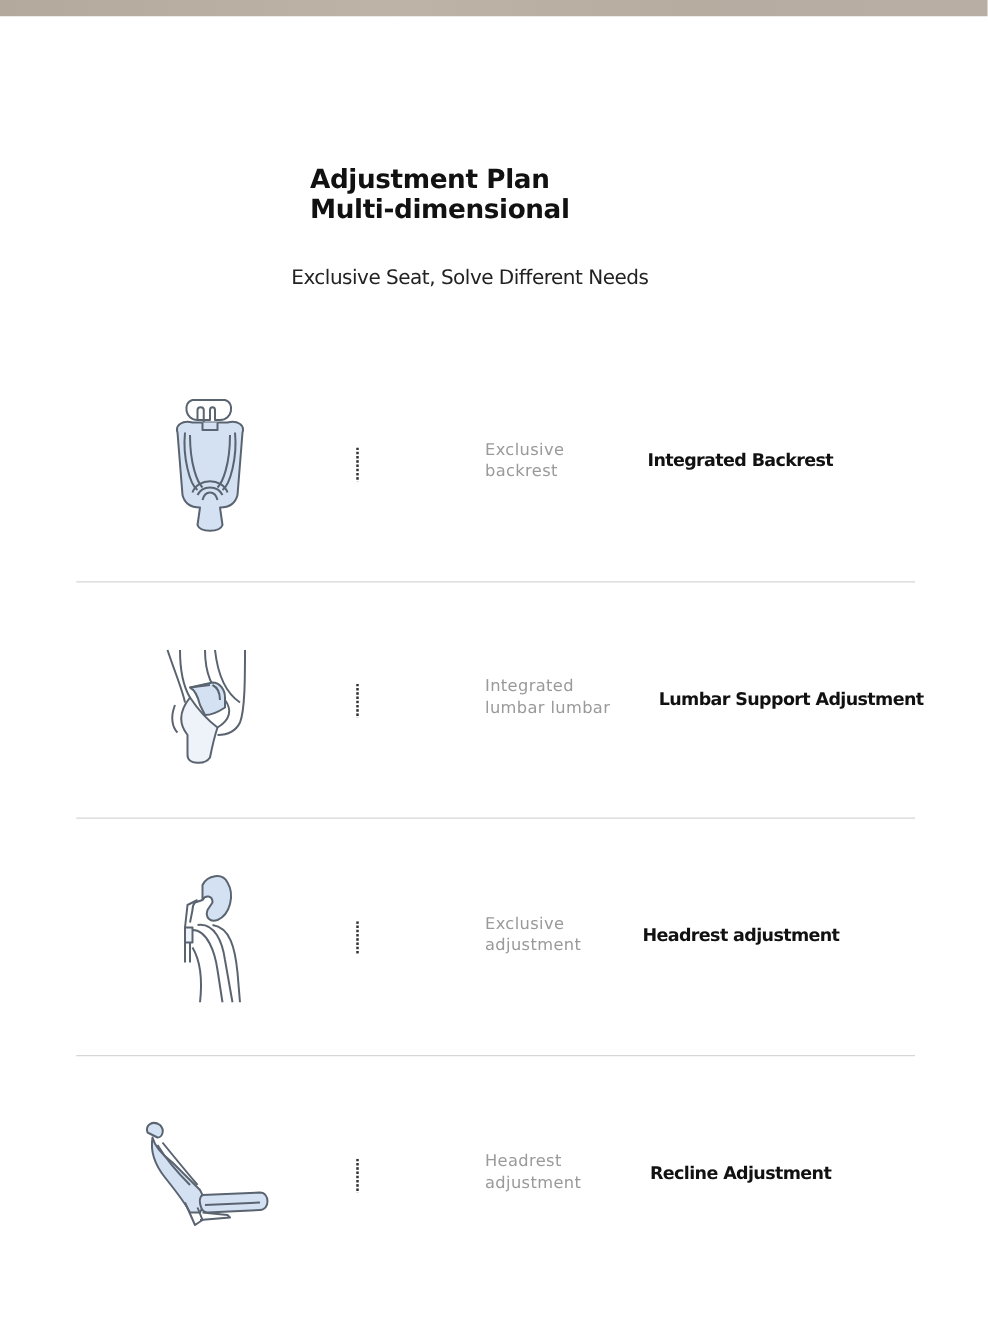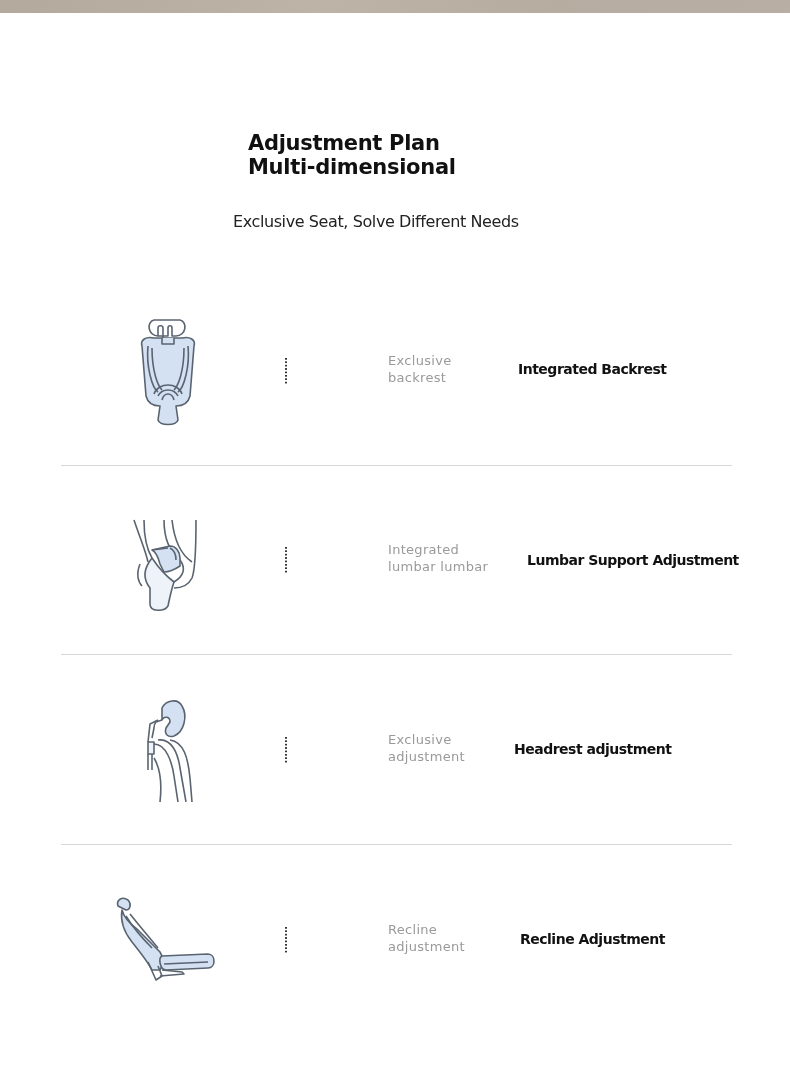--- a/index.html
+++ b/index.html
@@ -122,17 +122,17 @@
       <path d="M10 14 C 12 22 18 28 26 34 L 48 56 C 52 62 52 68 48 74 L 40 74 C 36 66 28 56 20 46 C 12 36 8 26 10 14 Z" fill="#d3e1f3"></path>
       <path d="M14 20 C 20 30 30 42 40 52 M18 18 C 26 28 36 40 46 52"></path>
       <path d="M36 66 L 44 84 L 50 80 L 46 70"></path>
       <path d="M50 60 L 96 58 C 104 58 104 72 96 72 L 54 74 C 48 74 46 62 50 60 Z" fill="#d3e1f3"></path>
       <path d="M52 68 L 96 66"></path>
       <path d="M50 74 L 70 76 L 72 78 L 48 80"></path>
     </svg>
   </div>
   <div class="dots" style="top:57px;"></div>
   <div class="small-label" style="top:51px;">
-    <div>Recline</div>
+    <div>Headrest</div>
     <div>adjustment</div>
   </div>
   <div class="big-label" style="left:520px; top:58px;">Recline Adjustment</div>
 </div>
 
 </body></html>

